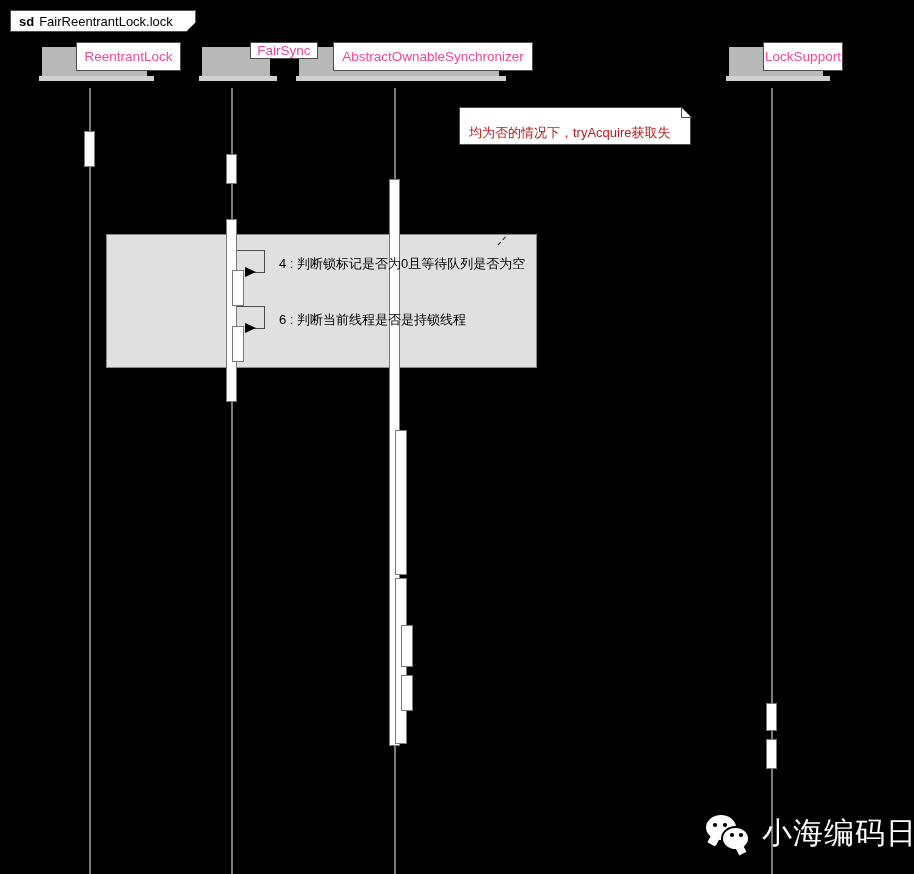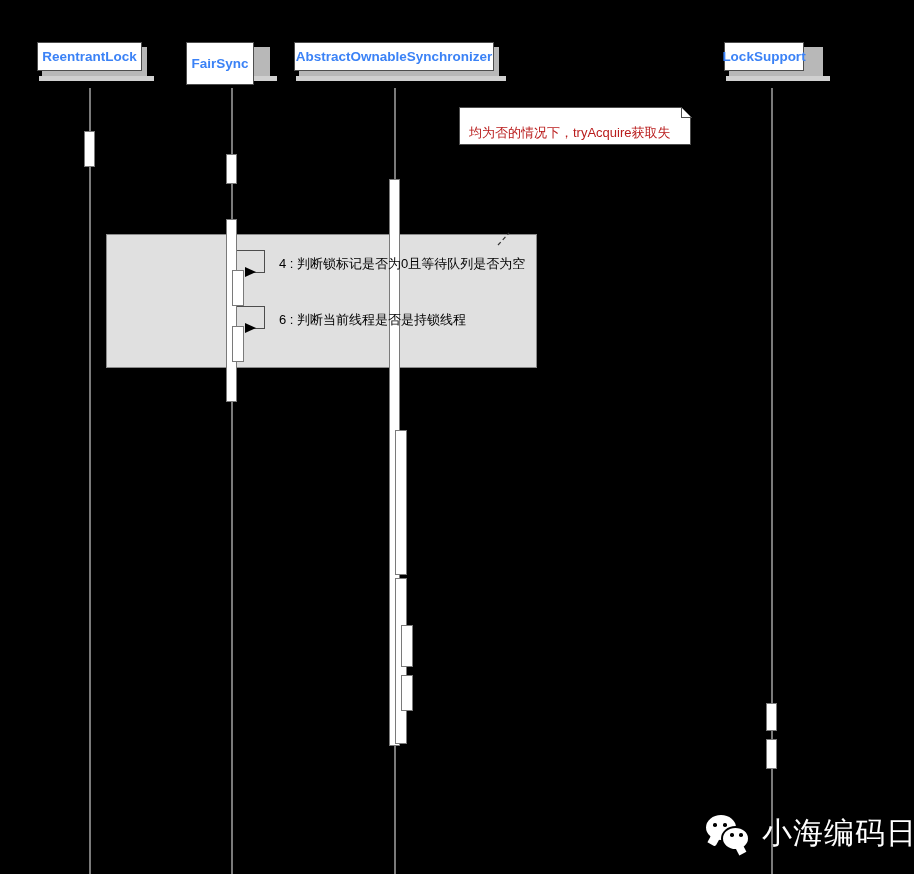--- a/index.html
+++ b/index.html
@@ -42,28 +42,29 @@
     font-weight: bold;
     margin-right: 5px;
   }
 
   
   .participant {
     position: absolute;
     background: #ffffff;
     border: 1.5px solid #4d4d4d;
     box-sizing: border-box;
-    font-weight: bold;
+    font-weight: normal;
     font-size: 13.5px;
     text-align: center;
-    color: #3b82f6;
+    color: #ec4899;
     display: flex;
     align-items: center;
     justify-content: center;
     z-index: 6;
+    margin-left: 39px;
   }
   .participant-shadow {
     position: absolute;
     background: #b8b8b8;
     z-index: 5;
   }
   .participant-foot {
     position: absolute;
     background: #d0d0d0;
     height: 5px;
@@ -220,20 +221,23 @@
     width: 3.5px; height: 3.5px;
     background: #000000;
     border-radius: 50%;
   }
 </style>
 </head>
 <body>
 
 <div id="diagram">
 
+  <div class="sd-frame-label">
+    <span class="sd-kw">sd</span><span>FairReentrantLock.lock</span>
+  </div>
 
   <div id="group-box" class="group-box" style="left: 106px; top: 234px; width: 431px; height: 134px; background: rgb(224, 224, 224);"></div>
 
   <div class="dash-mark" style="left:497px; top:232px; width:14px; height:14px;">
     <svg width="14" height="14" viewBox="0 0 14 14">
       <line x1="1" y1="13" x2="12" y2="1" stroke="#333333" stroke-width="1.2" stroke-dasharray="4,3"></line>
     </svg>
   </div>
 
   <div id="layer-lifelines">
@@ -241,21 +245,21 @@
       <div class="lifeline" style="left: 231px; top: 88px; height: 786px;"></div>
       <div class="lifeline" style="left: 394px; top: 88px; height: 786px;"></div>
       <div class="lifeline" style="left: 771px; top: 88px; height: 786px;"></div>
     </div>
   <div id="layer-participants">
       <div class="participant-foot" style="left: 39px; top: 76px; width: 115px;"></div>
       <div class="participant-shadow" style="left: 42px; top: 47px; width: 105px; height: 29px;"></div>
       <div class="participant" style="left: 37px; top: 42px; width: 105px; height: 29px;">ReentrantLock</div>
       <div class="participant-foot" style="left: 199px; top: 76px; width: 78px;"></div>
       <div class="participant-shadow" style="left: 202px; top: 47px; width: 68px; height: 29px;"></div>
-      <div class="participant" style="left: 186px; top: 42px; width: 68px; height: 43px;">FairSync</div>
+      <div class="participant" style="left: 211px; top: 42px; width: 68px; height: 17px;">FairSync</div>
       <div class="participant-foot" style="left: 296px; top: 76px; width: 210px;"></div>
       <div class="participant-shadow" style="left: 299px; top: 47px; width: 200px; height: 29px;"></div>
       <div class="participant" style="left: 294px; top: 42px; width: 200px; height: 29px;">AbstractOwnableSynchronizer</div>
       <div class="participant-foot" style="left: 726px; top: 76px; width: 104px;"></div>
       <div class="participant-shadow" style="left: 729px; top: 47px; width: 94px; height: 29px;"></div>
       <div class="participant" style="left: 724px; top: 42px; width: 80px; height: 29px;">LockSupport</div>
     </div>
   <div id="layer-activations">
       <div class="activation" style="left: 84px; top: 131px; width: 11px; height: 36px;"></div>
       <div class="activation" style="left: 226px; top: 154px; width: 11px; height: 30px;"></div>

